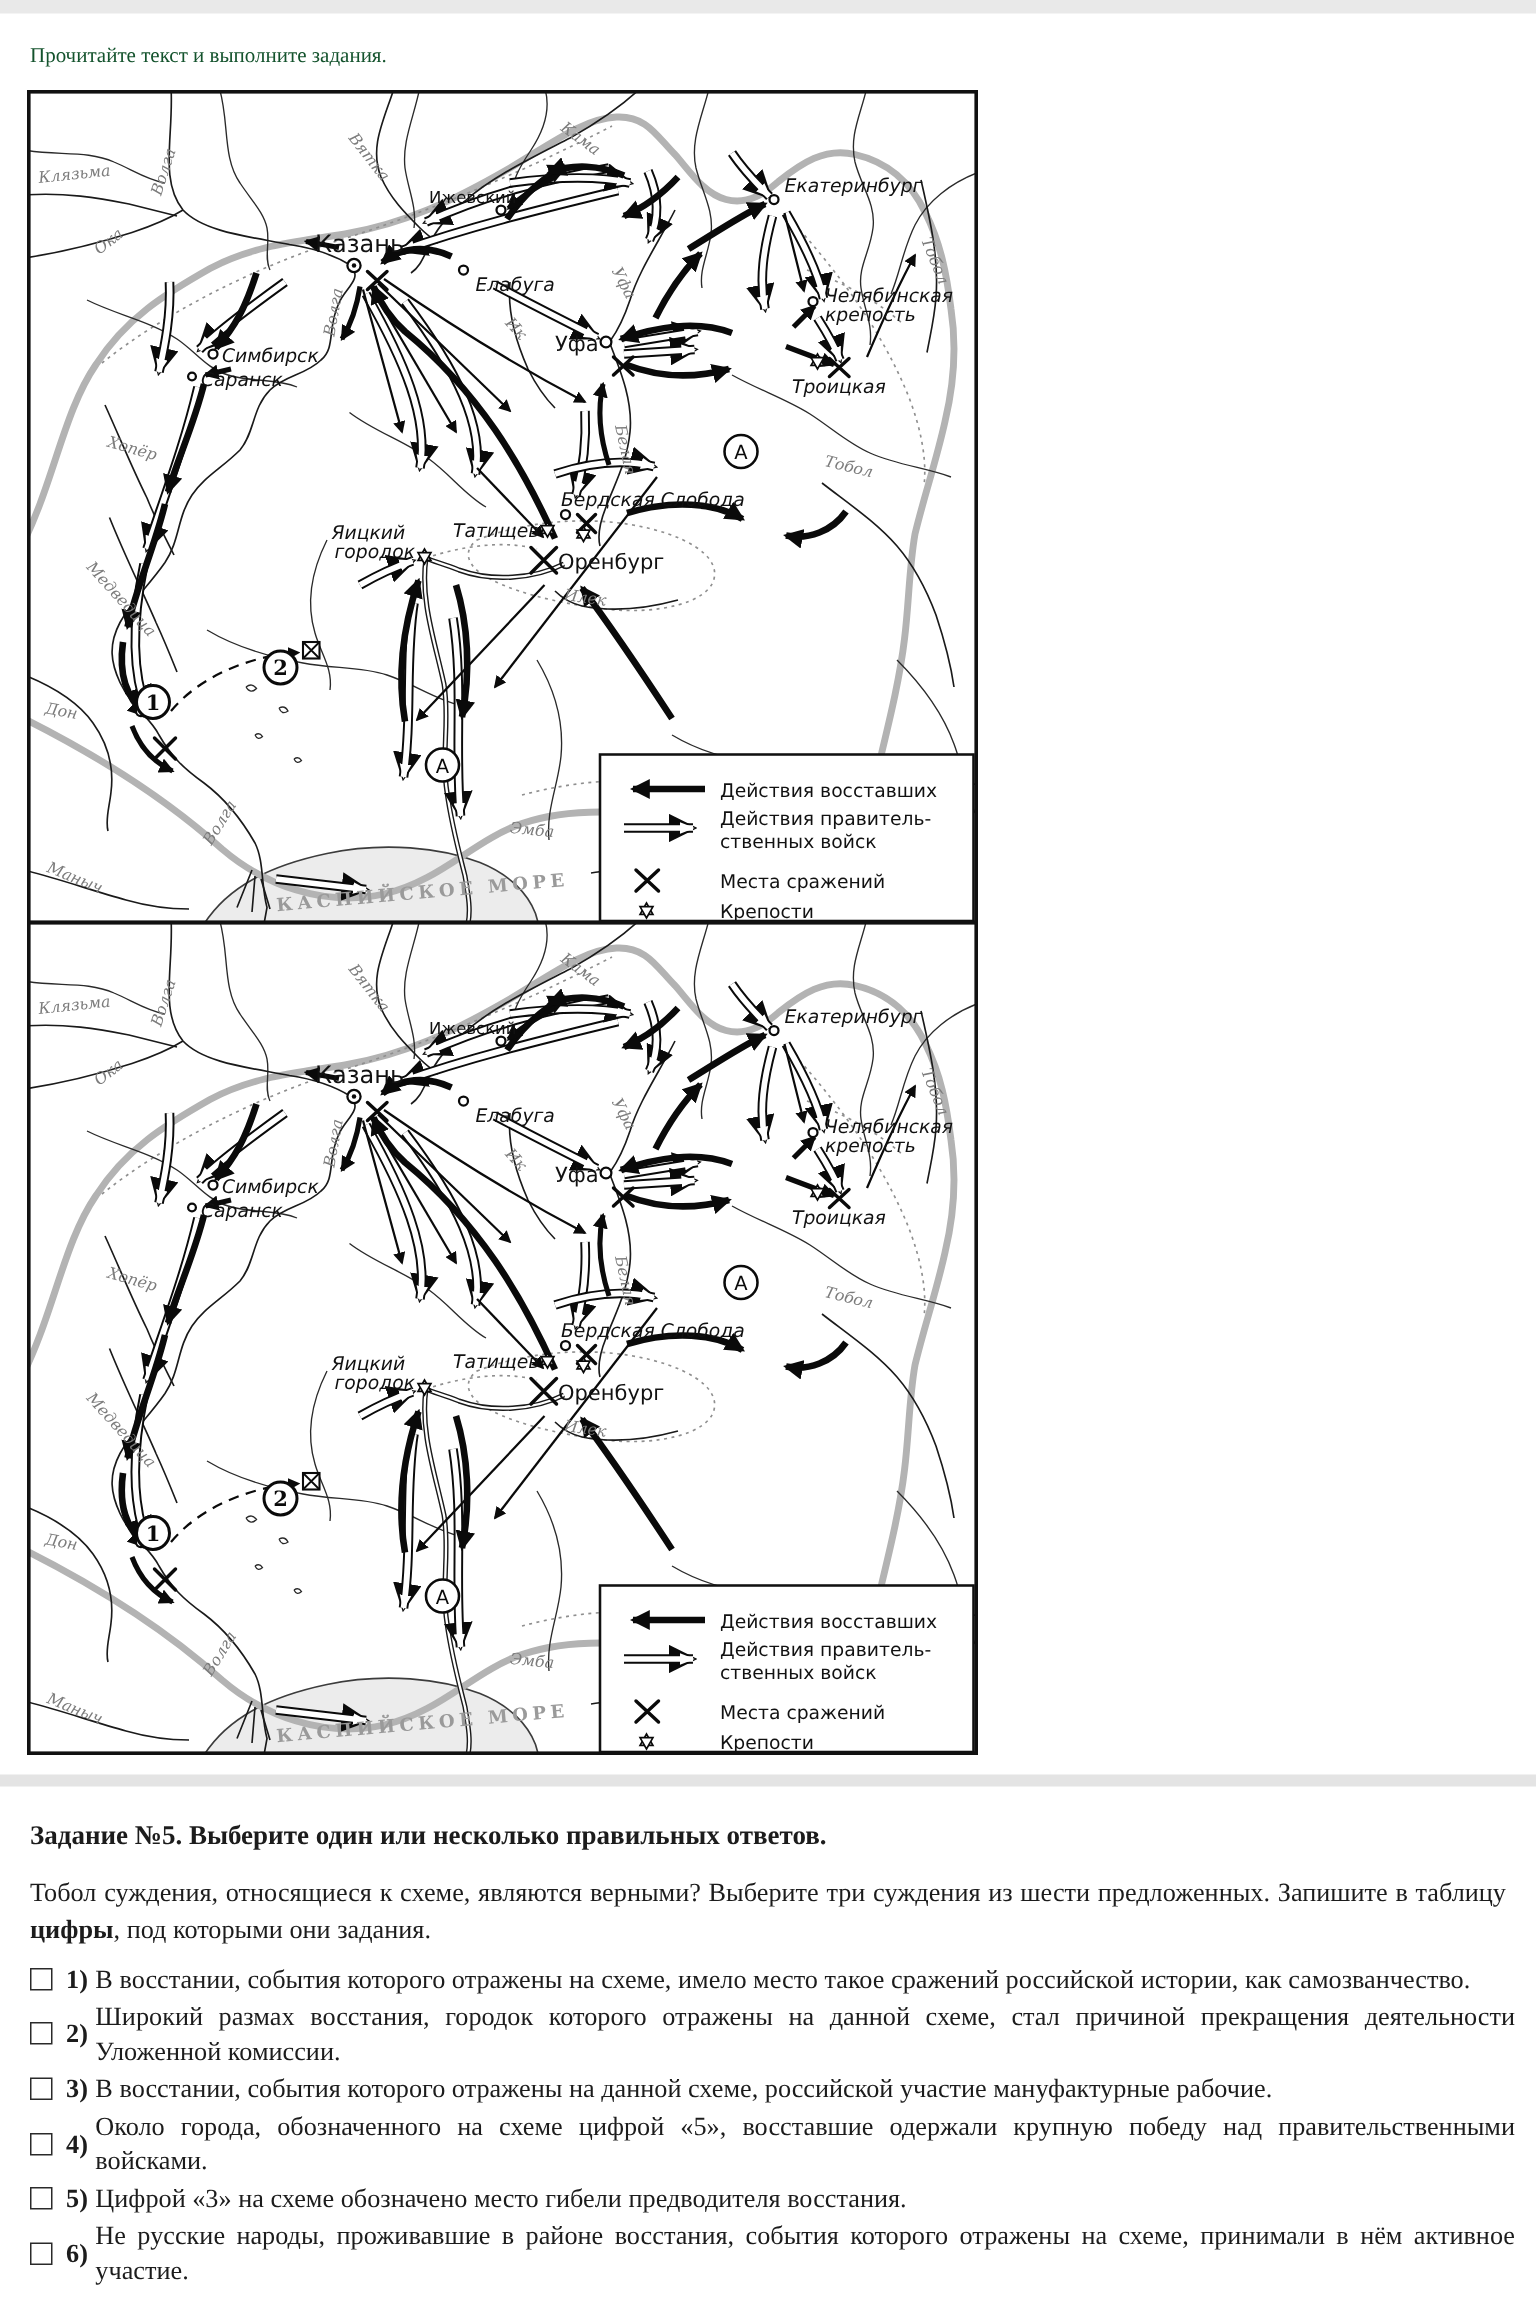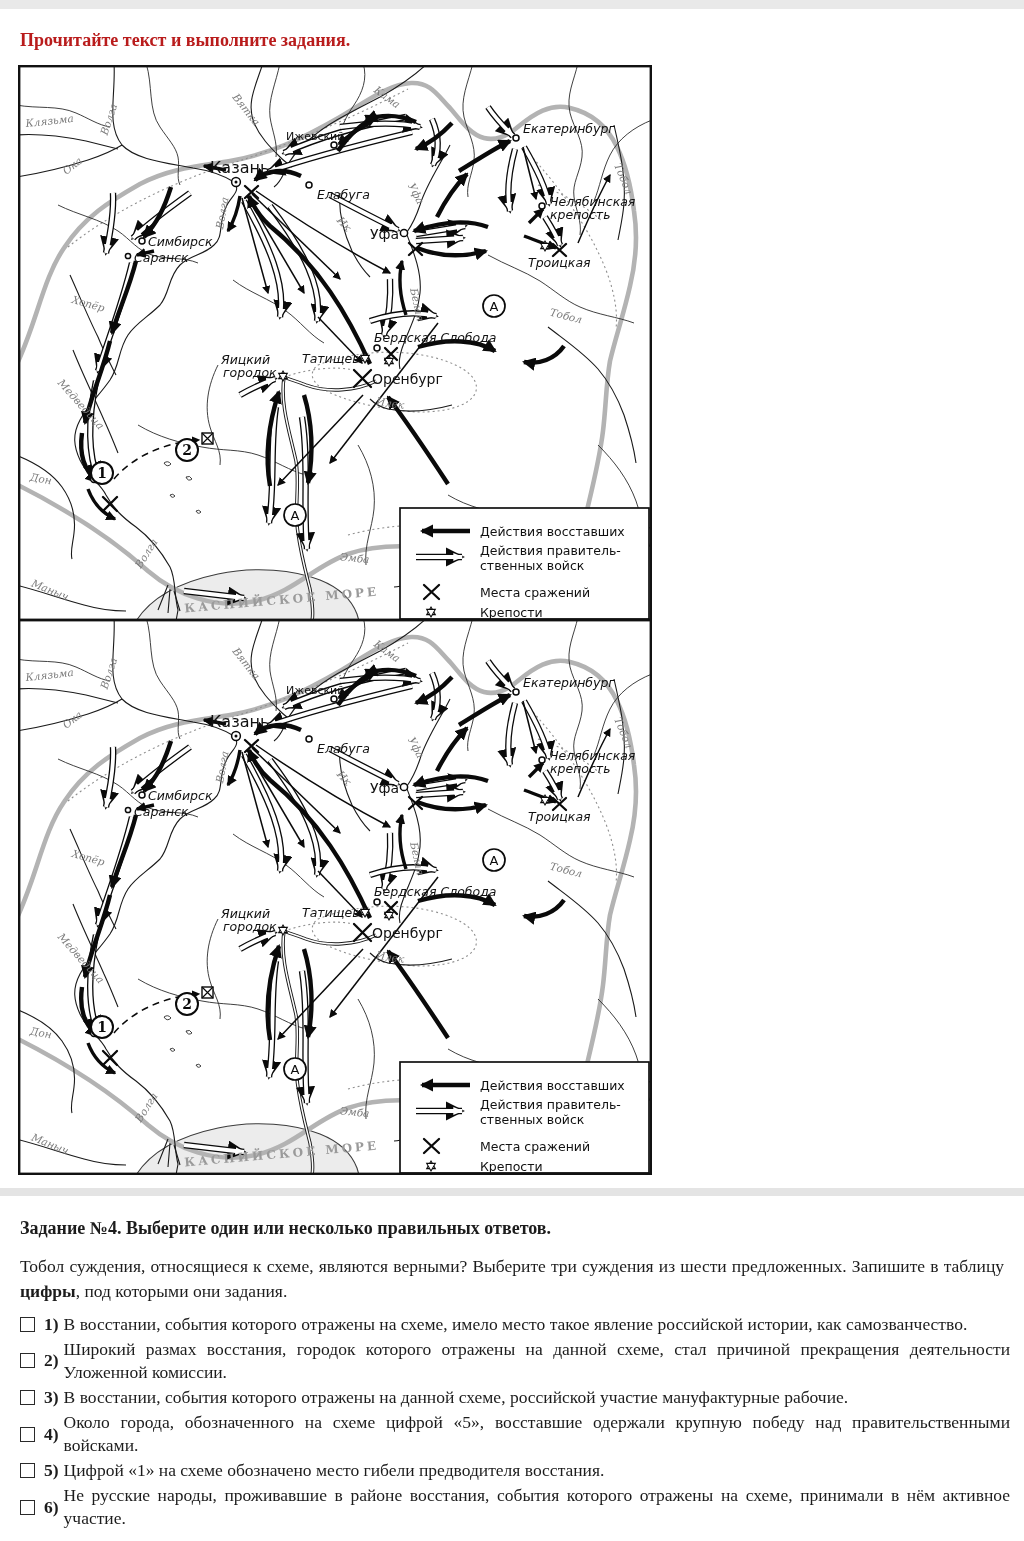--- a/index.html
+++ b/index.html
@@ -1,19 +1,19 @@
 <!DOCTYPE html>
 <html lang="ru"><head>
 <meta charset="utf-8">
 <style>
   html,body{margin:0;padding:0}
   body{width:1024px;height:1541px;background:#fff;color:#1c1c1c;
        font-family:"Liberation Serif",serif;overflow:hidden;position:relative}
   .topbar{height:9px;background:#e9e9e9}
-  .intro-heading{margin:21px 0 0 20px;font-size:18px;font-weight:bold;color:#b91c1c}
+  .intro-heading{margin:21px 0 0 20px;font-size:14px;font-weight:normal;color:#14532d}
   .maps{margin:14px 0 0 18px;width:634px}
   svg.map{display:block;background:#fff}
   svg.map.second{margin-top:-2px}
   .divider{margin-top:13px;height:8px;background:#e4e4e4;width:100%}
   .task-heading{margin:22px 20px 0 20px;font-size:18px;font-weight:bold}
   .question{margin:15px 20px 0 20px;width:984px;font-size:17.5px;line-height:1.42;text-align:justify}
   .question b.u{}
   .options{margin:9px 0 0 20px}
   .option{display:flex;align-items:center;margin-top:2px;width:990px;font-size:17.5px;line-height:1.32}
   .cb{flex:0 0 auto;width:13px;height:13px;border:1.7px solid #2a2a2a;background:#fff;margin-right:9px}
@@ -576,48 +576,48 @@
       <text class="leg" x="462" y="552">Крепости</text>
     </g>
 
     <rect x="1.2" y="1.2" width="631.6" height="553.6" fill="none" stroke="#111" stroke-width="2.4"></rect>
   </svg>
     </div>
 </div>
 
 <div class="divider"></div>
 
-<div class="task-heading">Задание №4. Выберите один или несколько правильных ответов.</div>
+<div class="task-heading">Задание №5. Выберите один или несколько правильных ответов.</div>
 
 <div class="question"><span>Тобол суждения, относящиеся к схеме, являются верными? Выберите три суждения из шести предложенных. Запишите в таблицу </span><b class="u">цифры</b><span>, под которыми они задания.</span></div>
 
 <div class="options">
   <div class="option">
     <span class="cb"></span>
     <span class="num">1)</span>
-    <span class="otext">В восстании, события которого отражены на схеме, имело место такое явление российской истории, как самозванчество.</span>
+    <span class="otext">В восстании, события которого отражены на схеме, имело место такое сражений российской истории, как самозванчество.</span>
   </div>
   <div class="option">
     <span class="cb"></span>
     <span class="num">2)</span>
     <span class="otext">Широкий размах восстания, городок которого отражены на данной схеме, стал причиной прекращения деятельности Уложенной комиссии.</span>
   </div>
   <div class="option">
     <span class="cb"></span>
     <span class="num">3)</span>
     <span class="otext">В восстании, события которого отражены на данной схеме, российской участие мануфактурные рабочие.</span>
   </div>
   <div class="option">
     <span class="cb"></span>
     <span class="num">4)</span>
     <span class="otext">Около города, обозначенного на схеме цифрой «5», восставшие одержали крупную победу над правительственными войсками.</span>
   </div>
   <div class="option">
     <span class="cb"></span>
     <span class="num">5)</span>
-    <span class="otext">Цифрой «1» на схеме обозначено место гибели предводителя восстания.</span>
+    <span class="otext">Цифрой «3» на схеме обозначено место гибели предводителя восстания.</span>
   </div>
   <div class="option">
     <span class="cb"></span>
     <span class="num">6)</span>
     <span class="otext">Не русские народы, проживавшие в районе восстания, события которого отражены на схеме, принимали в нём активное участие.</span>
   </div>
 </div>
 
 </body></html>

